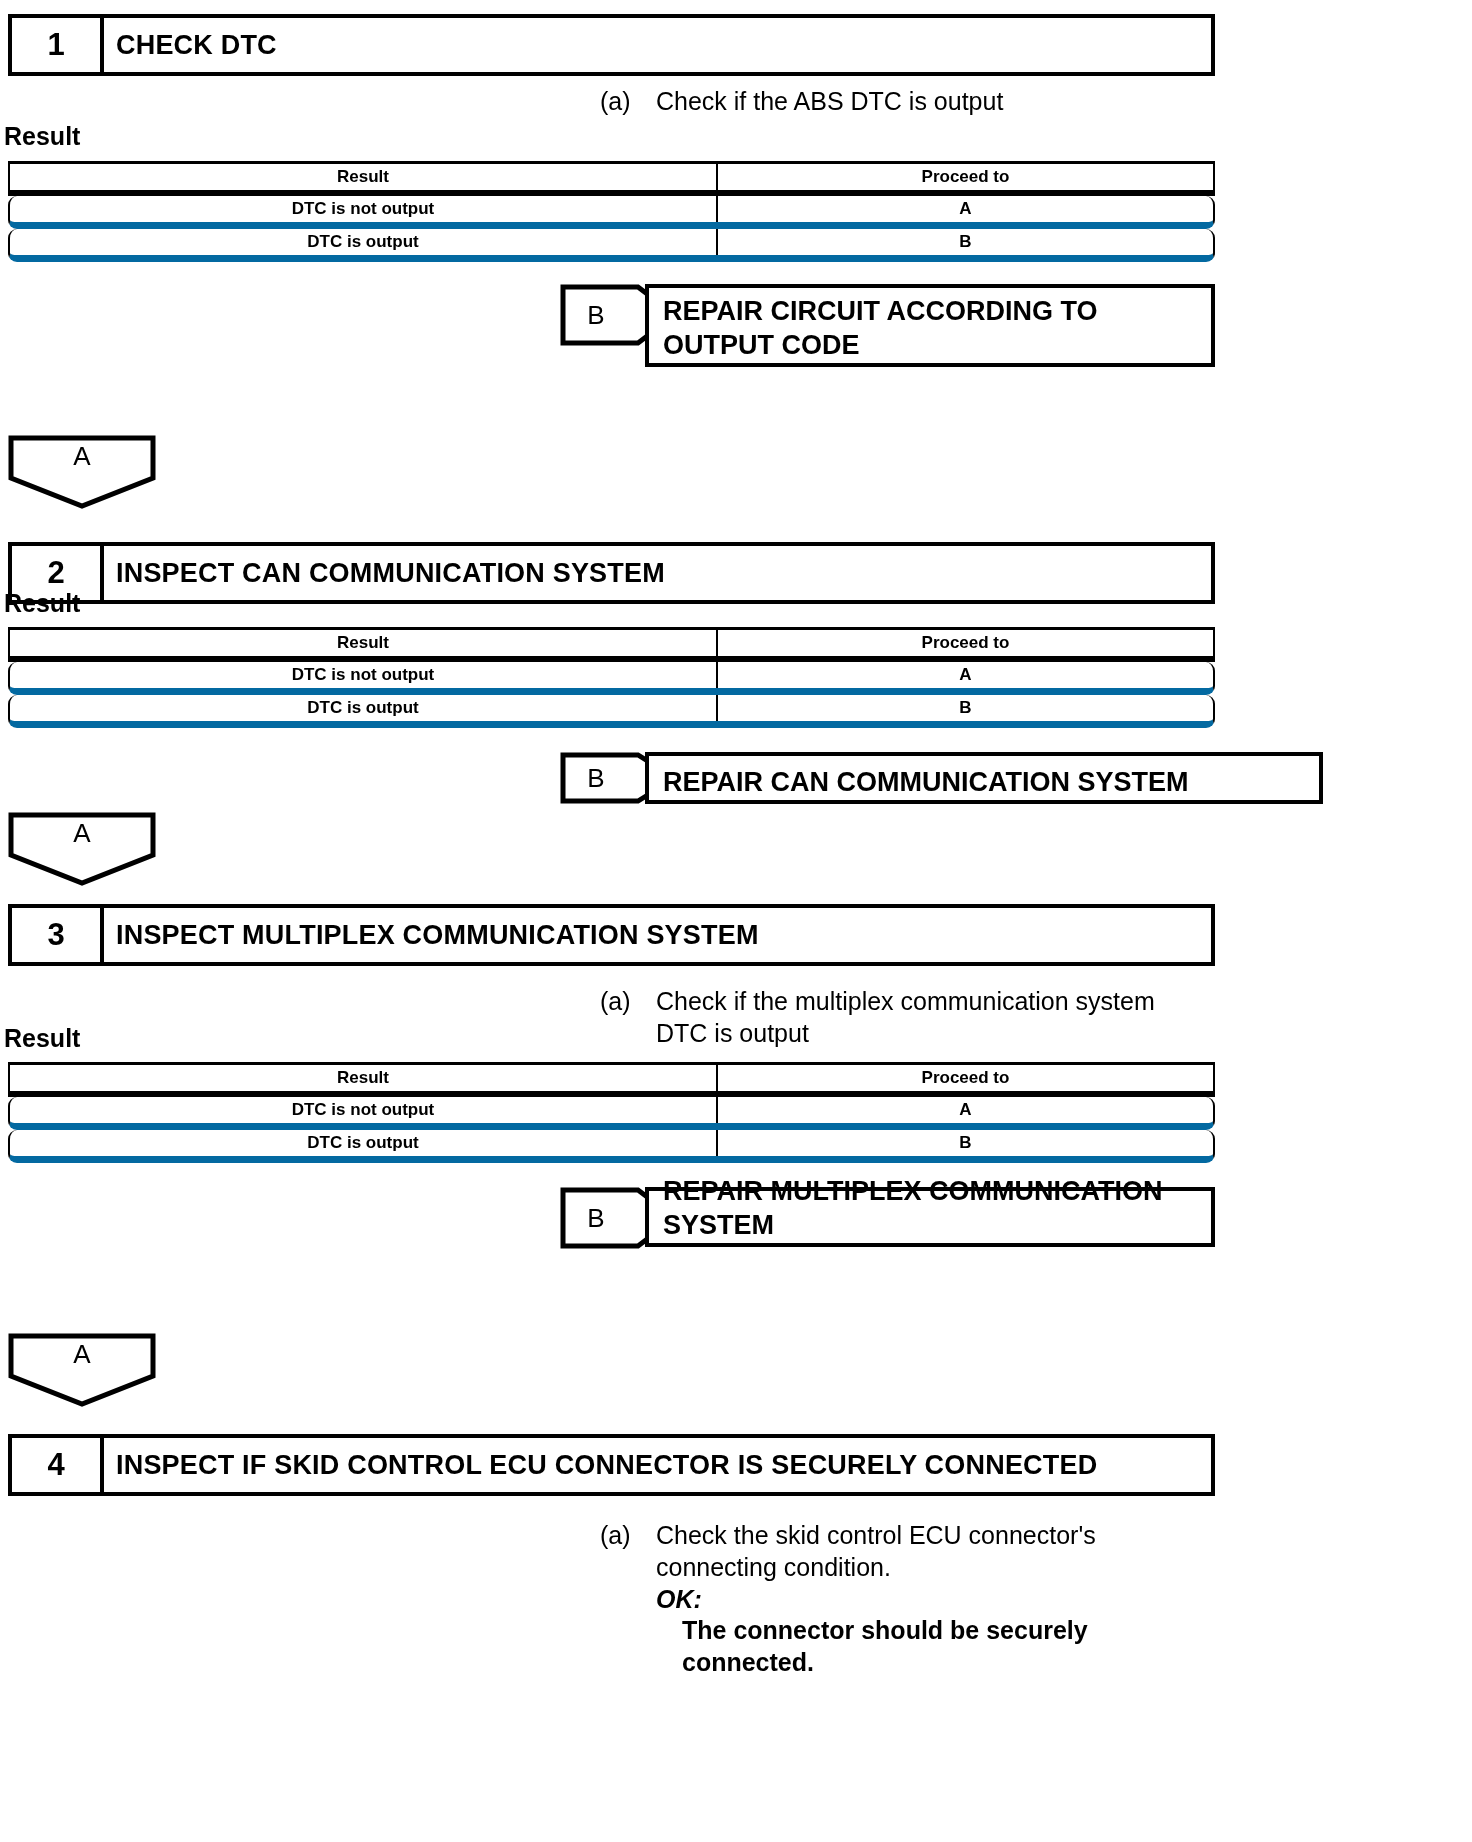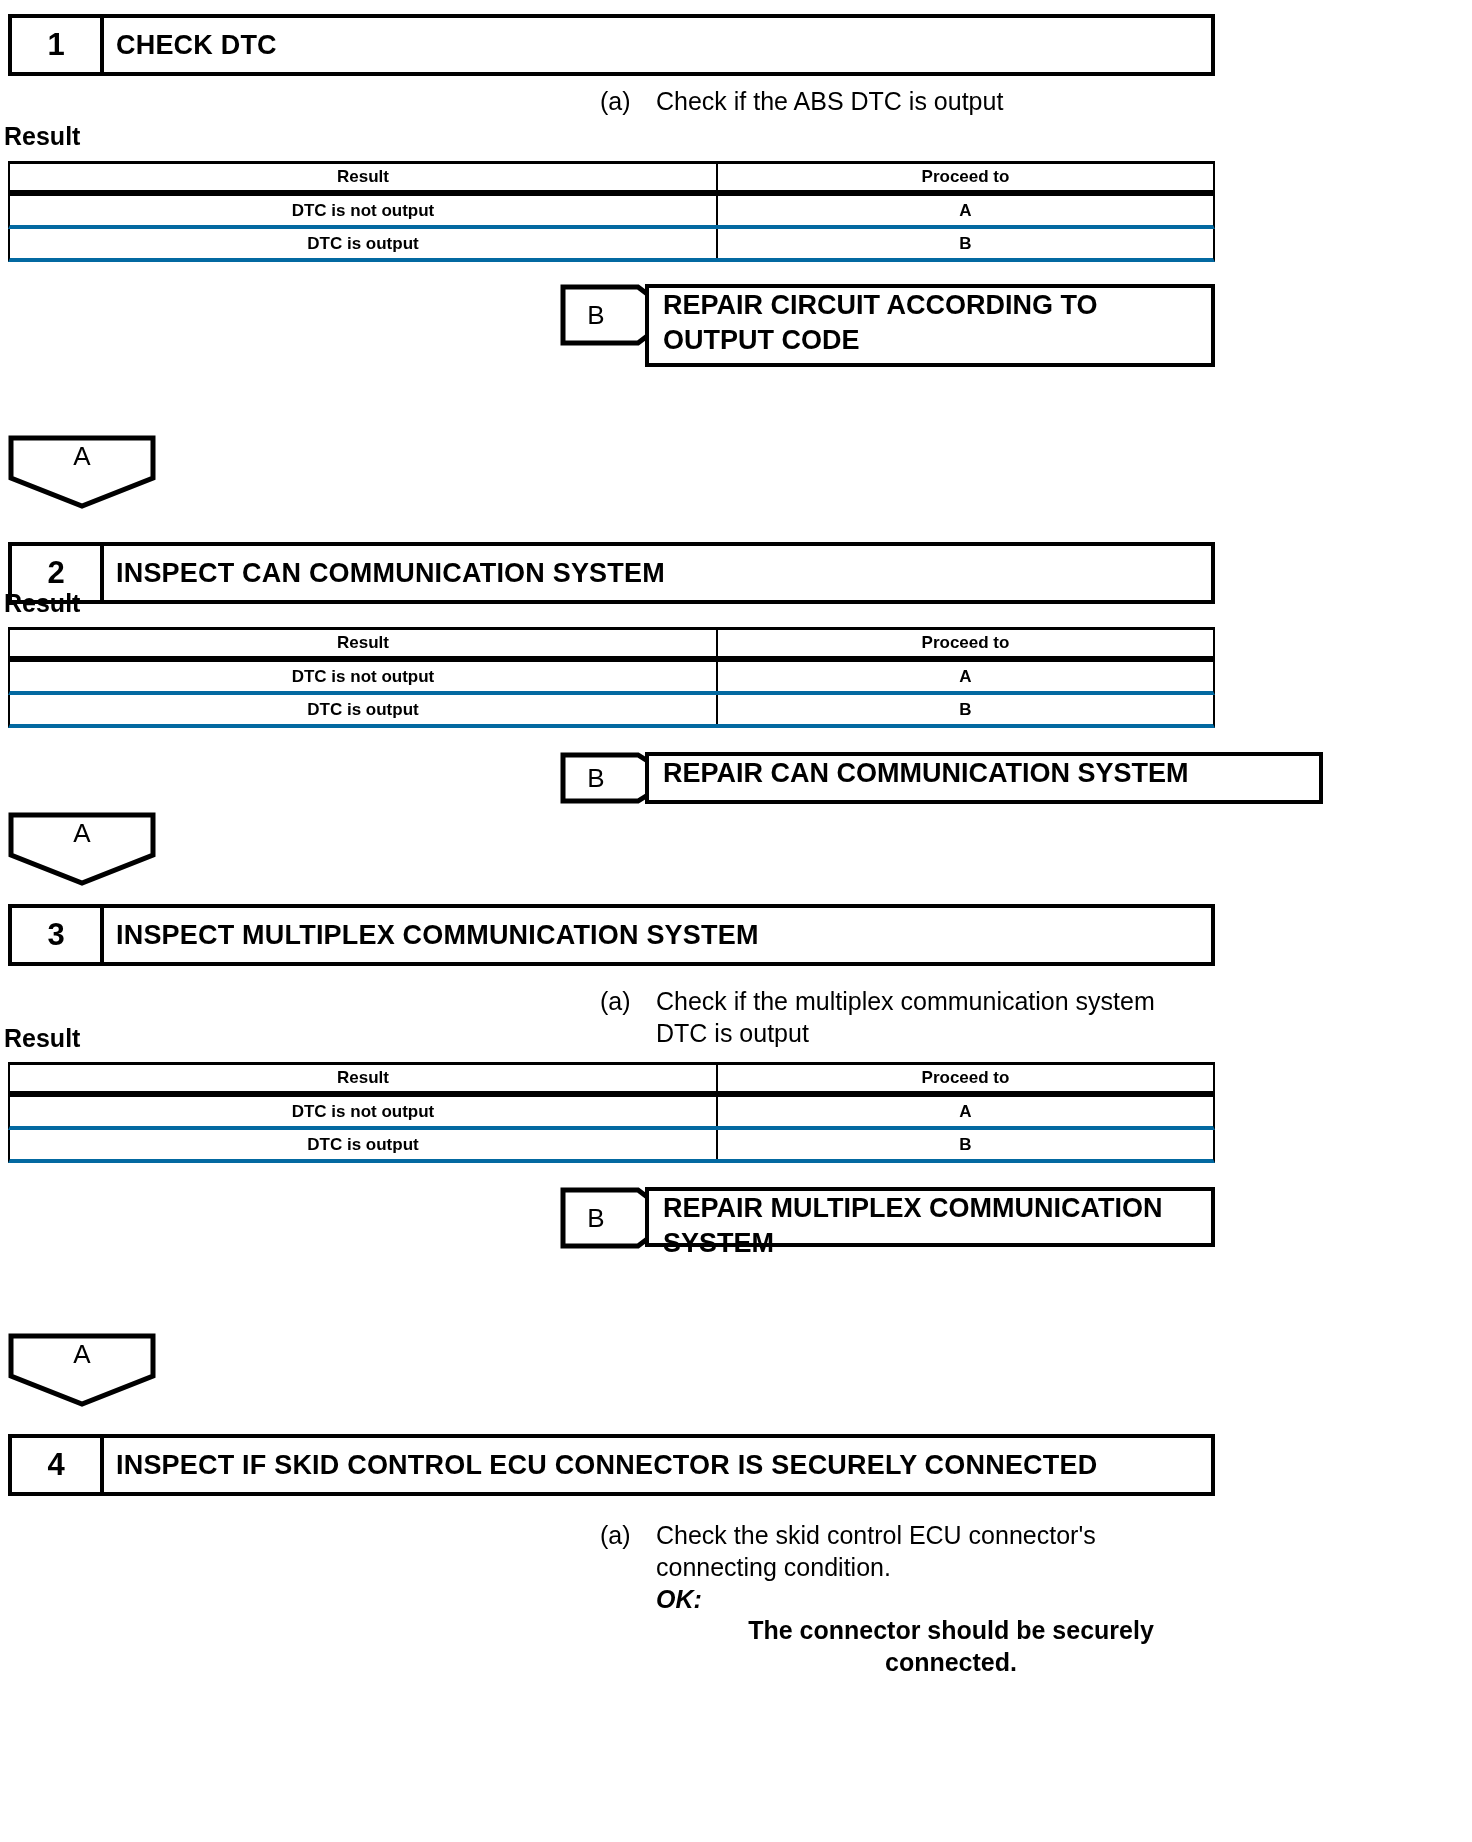--- a/index.html
+++ b/index.html
@@ -65,21 +65,20 @@
   }
   .instr-body .bold {
     font-weight: bold;
     display: block;
     font-style: italic;
   }
   .instr-body .indent-bold {
     font-weight: bold;
     display: block;
     padding-left: 26px;
-    text-align: center;
   }
 
   
   .result-caption {
     position: absolute;
     left: 4px;
     font-size: 25px;
     font-weight: bold;
   }
 
@@ -125,21 +124,22 @@
     border-left: 2px solid #000;
     border-right: 2px solid #000;
     border-bottom: 3px solid #000;
     background: #fff;
     box-sizing: border-box;
   }
   .rtable .body-row {
     height: 33px;
     border-left: 2px solid #000;
     border-right: 2px solid #000;
-    border-bottom: 4px solid #0369a1;
+    border-bottom: 7px solid #0369a1;
+    border-radius: 9px;
   }
 
   
   .a-conn {
     position: absolute;
     left: 8px;
     width: 148px;
     height: 74px;
   }
   .a-conn svg { display: block; }
@@ -168,21 +168,21 @@
     text-align: center;
     font-size: 26px;
     font-weight: normal;
   }
 
   .repair-box {
     position: absolute;
     border: 4px solid #000;
     box-sizing: border-box;
     display: flex;
-    align-items: flex-start;
+    align-items: flex-end;
     padding-left: 14px;
     padding-right: 8px;
     font-size: 27px;
     font-weight: bold;
     line-height: 1.28;
     background: #fff;
   }
 </style>
 </head>
 <body>

